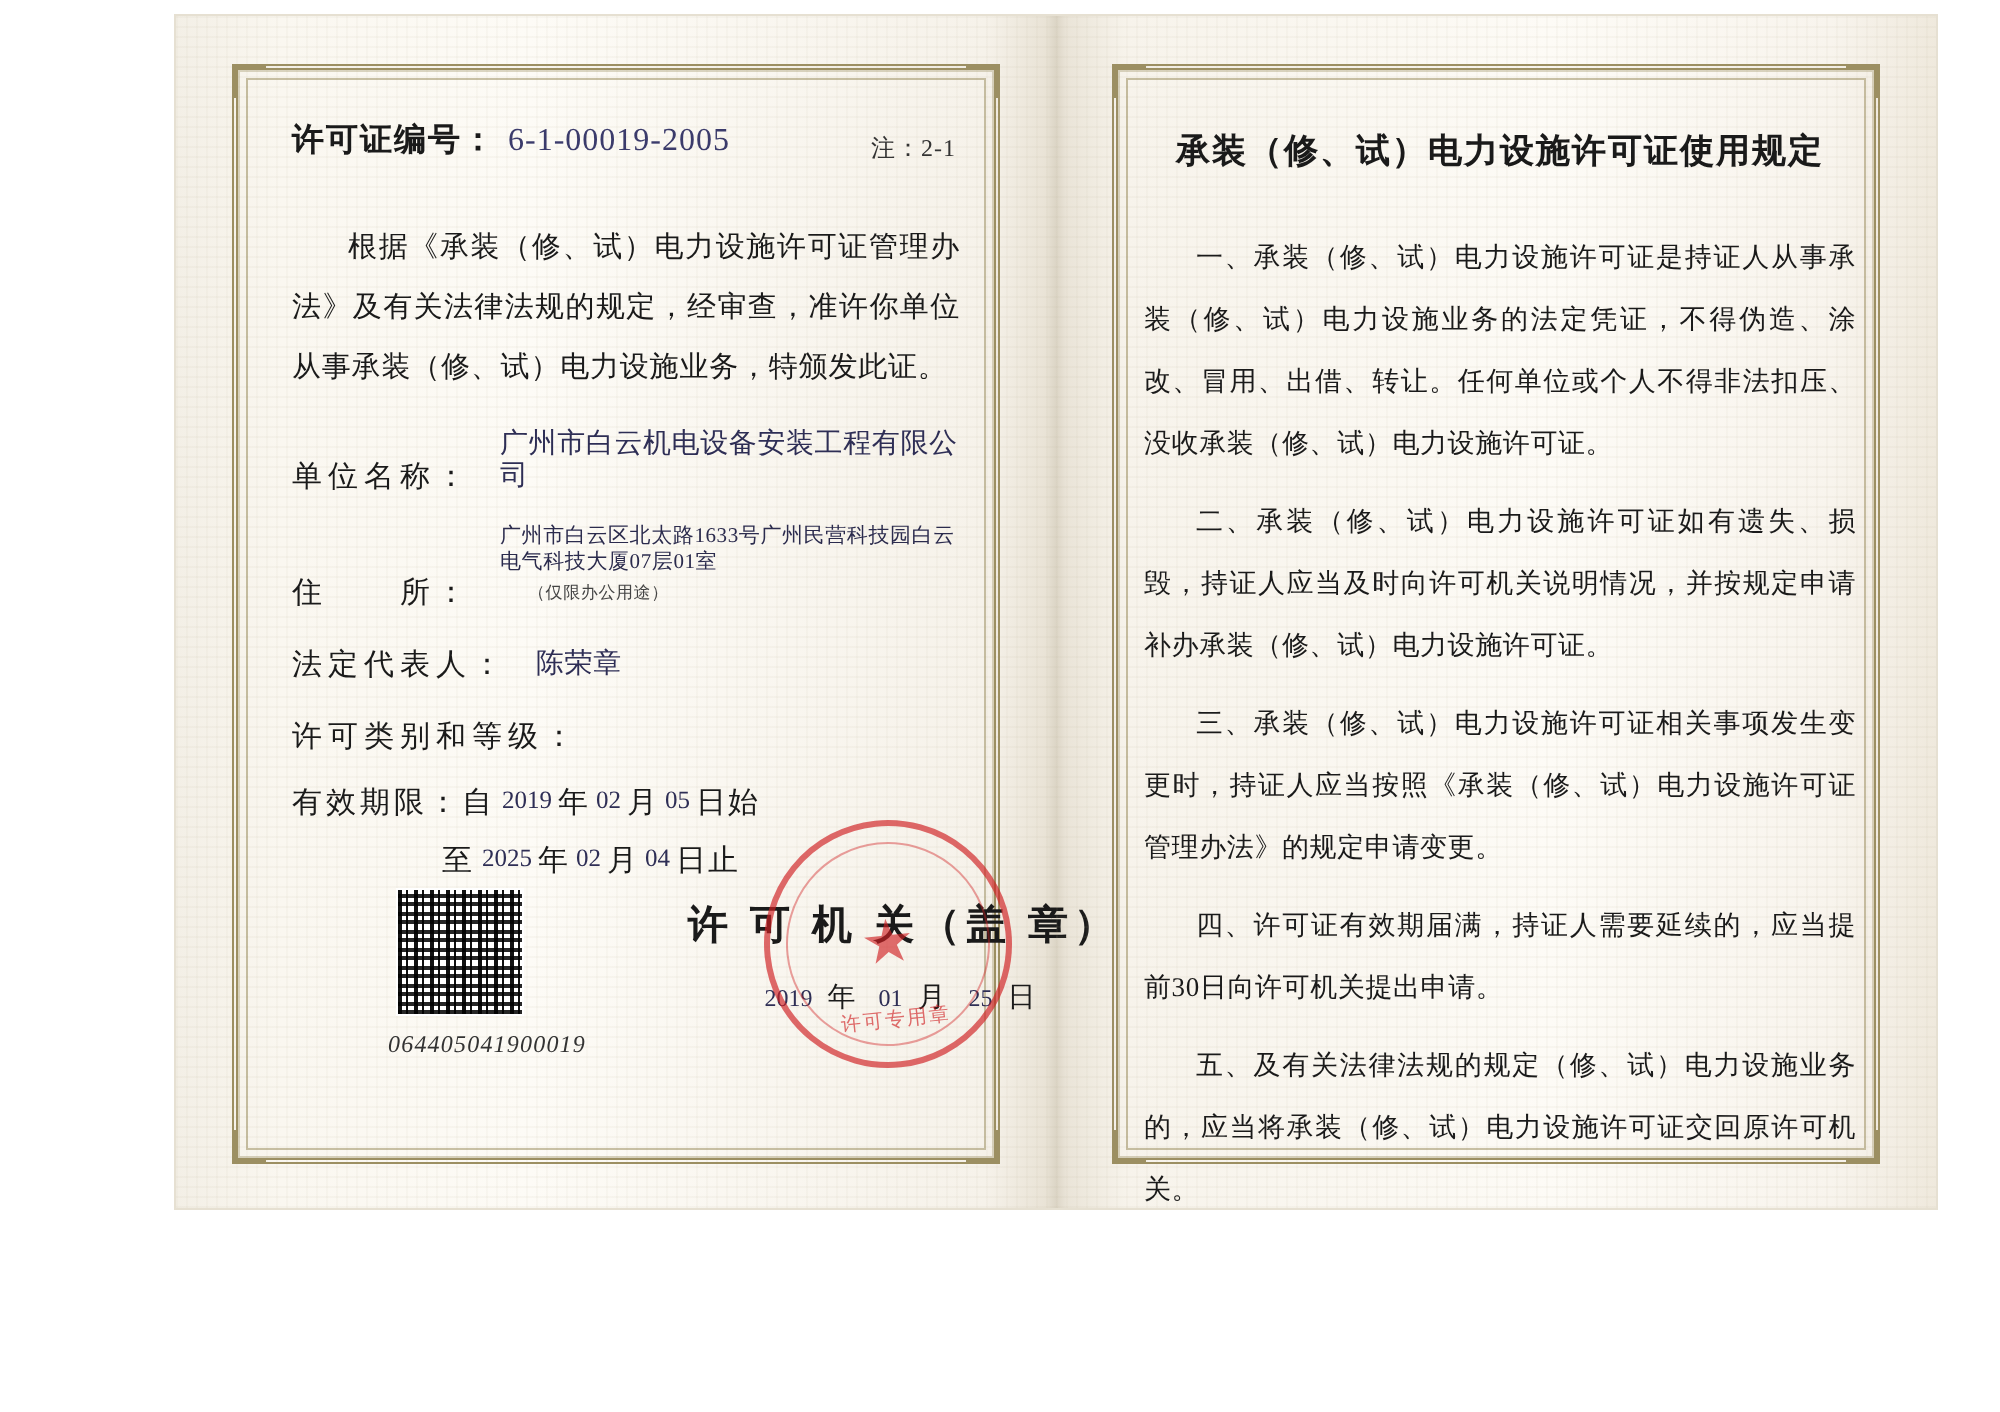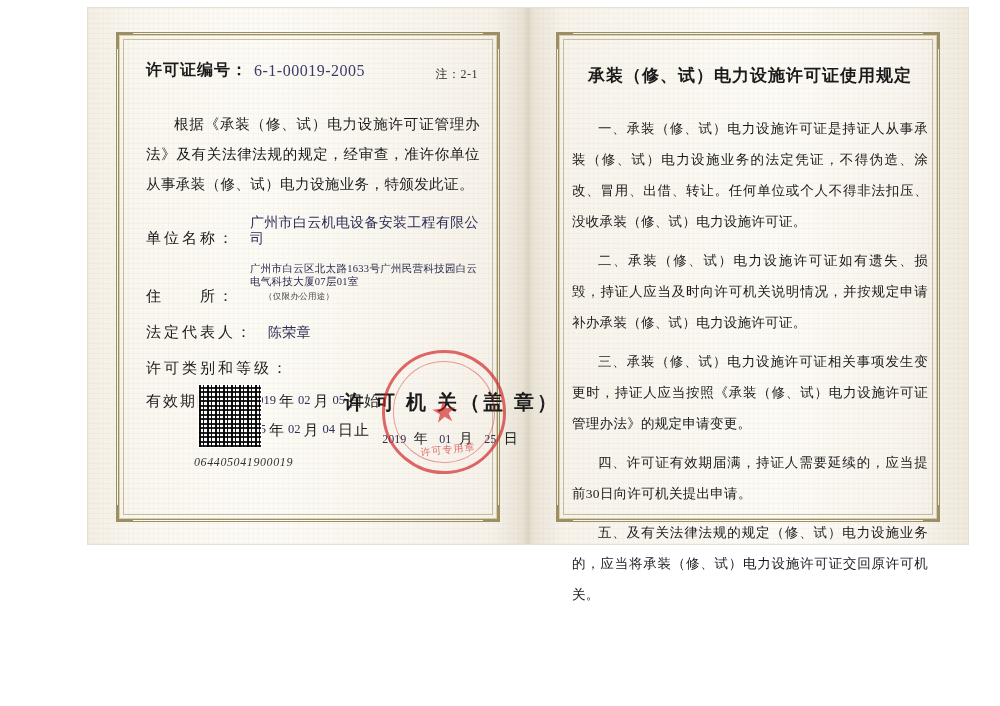--- a/index.html
+++ b/index.html
@@ -18,21 +18,21 @@
     height: 706px;
     background: #ffffff;
   }
 
   
   .spread {
     position: absolute;
     left: 88px;
     top: 8px;
     width: 880px;
-    height: 536px;
+    height: 596px;
     background:
       linear-gradient(90deg,
         #f3efe6 0%,
         #faf7f0 6%,
         #fdfbf6 20%,
         #f6f2ea 46%,
         #e9e3d6 49.4%,
         #dcd5c6 50%,
         #eae4d8 50.6%,
         #f7f3eb 54%,

